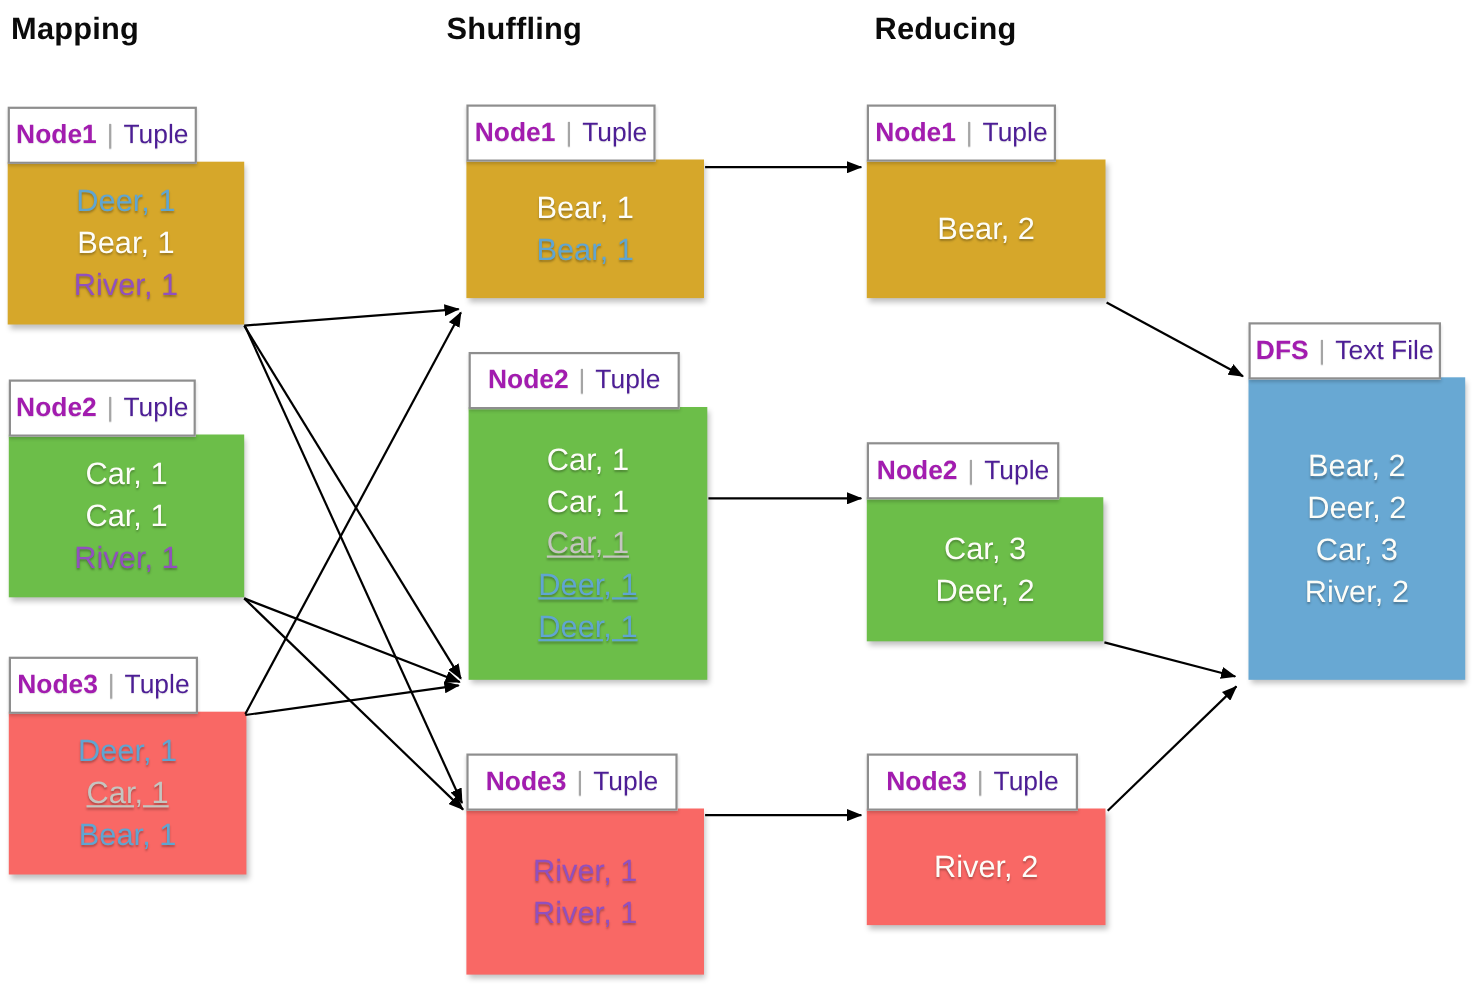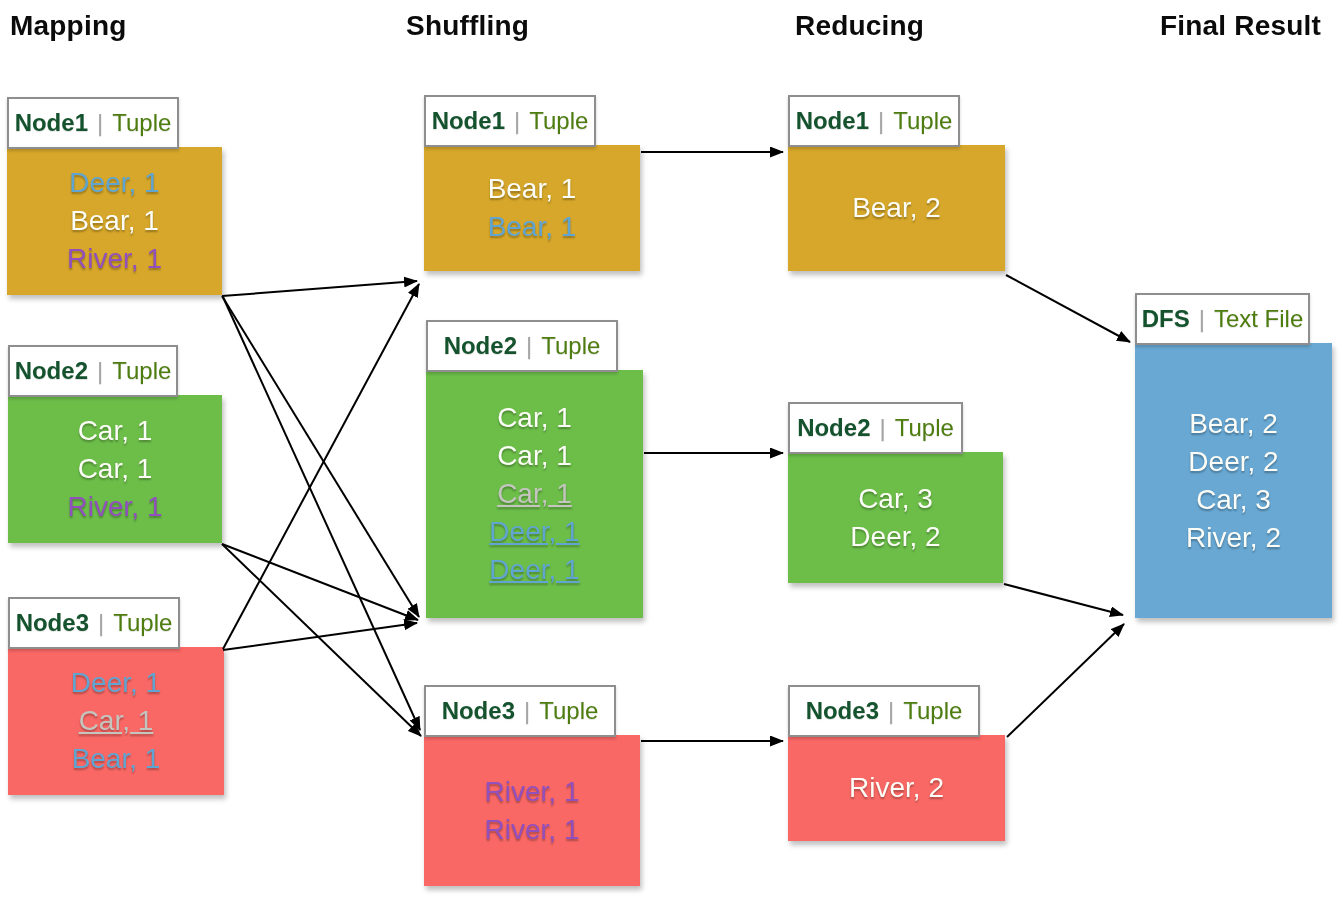--- a/index.html
+++ b/index.html
@@ -21,23 +21,23 @@
     background:#ffffff;
     border:2px solid #8e8e8e;
     box-sizing:border-box;
     height:52px;
     display:flex;align-items:center;justify-content:center;
     gap:9px;
     font-size:24px;
     box-shadow:0 2px 3px rgba(0,0,0,0.18);
     text-shadow:0 1px 1px rgba(0,0,0,0.12);
   }
-  .tag-name{font-weight:bold;color:#14532d;}
+  .tag-name{font-weight:bold;color:#a21caf;}
   .tag-sep{color:#a5a5a5;font-weight:300;}
-  .tag-type{color:#4d7c0f;}
+  .tag-type{color:#4c1d95;}
   .body{
     position:relative;z-index:1;
     margin-top:-2px;
     box-sizing:border-box;
     display:flex;flex-direction:column;
     align-items:center;justify-content:center;
     box-shadow:2px 4px 5px rgba(0,0,0,0.25);
   }
   .entry{
     font-size:28px;line-height:38px;
@@ -51,21 +51,20 @@
   #arrows line{stroke:#000;stroke-width:2;}
 </style>
 </head>
 <body>
 
 <div id="canvas">
 
   <div class="col-header" style="left:10px">Mapping</div>
   <div class="col-header" style="left:406px">Shuffling</div>
   <div class="col-header" style="left:795px">Reducing</div>
-  <div class="col-header" style="left:1160px">Final Result</div>
 
   <div class="node" style="left:7px;top:97px">
     <div class="tag" style="width:172px">
       <span class="tag-name">Node1</span>
         <span class="tag-sep">|</span>
         <span class="tag-type">Tuple</span>
     </div>
     <div class="body" style="width: 215px; height: 148px; background-color: rgb(214, 167, 42);">
       <div class="entry" style="color: rgb(96, 165, 209);">Deer, 1</div>
       <div class="entry" style="color: rgb(253, 253, 248);">Bear, 1</div>

